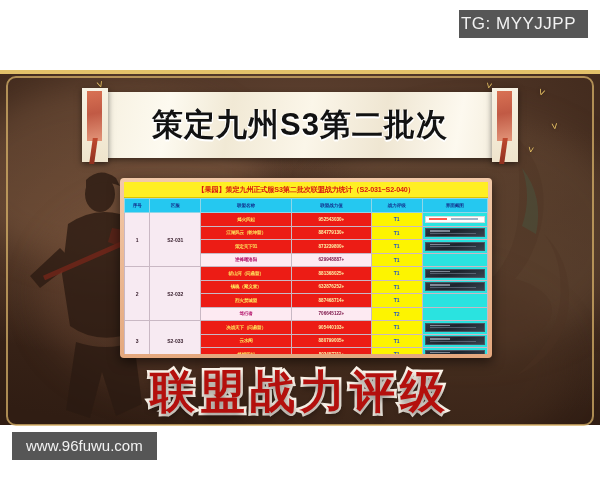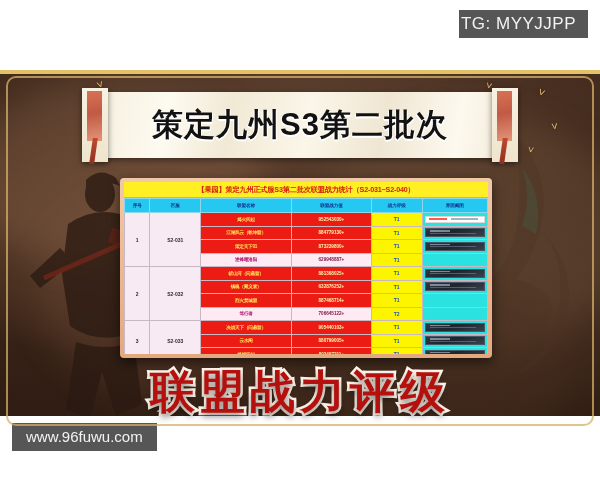--- a/index.html
+++ b/index.html
@@ -161,21 +161,21 @@
     text-align:center;
     font-size:45px;font-weight:bold;color:#b4100d;
     letter-spacing:5px;white-space:nowrap;
     -webkit-text-stroke:5px #fdf6ec;
     paint-order:stroke fill;
     text-shadow:0 4px 6px rgba(0,0,0,.45);
   }
 
   
   #bottom-strip{
-    position:absolute;left:0;bottom:0;width:600px;height:64px;background:#ffffff;
+    position:absolute;left:0;bottom:0;width:600px;height:55px;background:#ffffff;
   }
   #site-watermark{
     position:absolute;left:12px;top:7px;
     background:#565656;color:#f2f2f2;
     font-size:15px;padding:6px 14px 7px 14px;line-height:1;white-space:nowrap;
   }
 </style>
 </head>
 <body>
 

